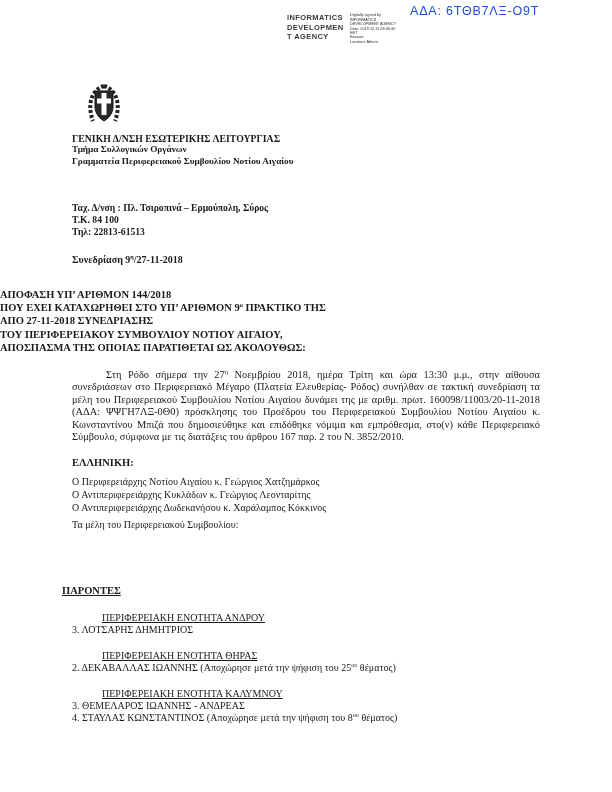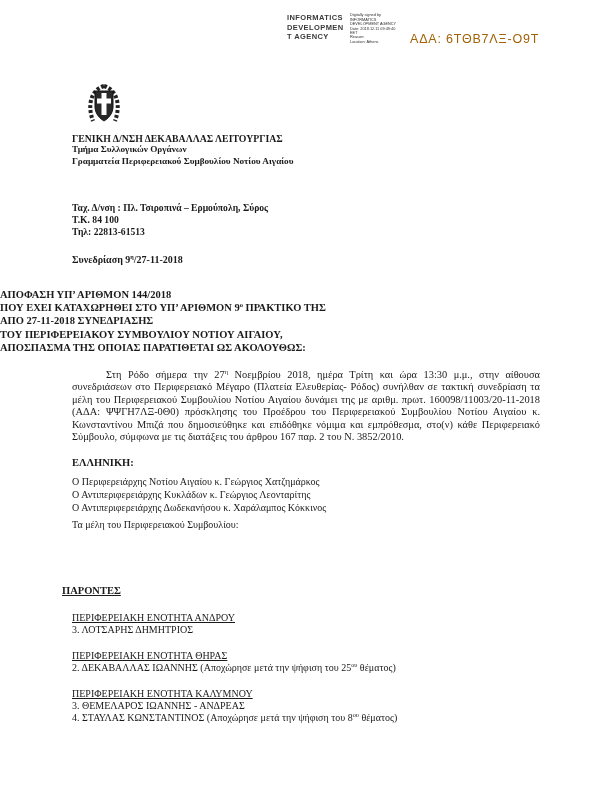--- a/index.html
+++ b/index.html
@@ -8,21 +8,21 @@
     position:relative; width:612px; height:792px; margin:0 auto;
     background:#ffffff; color:#1a1a1a; overflow:hidden;
     font-family:"Liberation Serif", serif;
   }
   .abs { position:absolute; }
   sup { font-size:0.62em; vertical-align:super; line-height:0; }
 
   .ada {
     left:410px; top:4px;
     font-family:"Liberation Sans", sans-serif;
-    font-size:12.5px; letter-spacing:0.8px; color:#a16207;margin-top:28px;
+    font-size:12.5px; letter-spacing:0.8px; color:#1d4ed8;
   }
 
   .stamp { left:287px; top:13px; display:flex; gap:6px; }
   .stamp-agency {
     font-family:"Liberation Sans", sans-serif;
     font-size:7.5px; font-weight:bold; line-height:9.5px;
     letter-spacing:0.4px; color:#3a3a3a; white-space:nowrap;
   }
   .stamp-sig {
     font-family:"Liberation Sans", sans-serif;
@@ -51,21 +51,21 @@
     font-size:10.4px; line-height:12.45px;
     text-align:justify; text-indent:34px;
   }
 
   .present-h { left:72px; top:457px; font-size:10.5px; font-weight:bold; }
   .officials { left:72px; top:476px; font-size:10px; line-height:12.8px; }
   .members-intro { left:72px; top:519px; font-size:10px; }
   .present-h2 { left:62px; top:585px; font-size:10.5px; font-weight:bold; text-decoration:underline; }
 
   .unit { left:72px; font-size:10px; line-height:12.2px; }
-  .unit-title { text-decoration:underline; }
+  .unit-title { text-decoration:underline;margin-left:30px; }
 </style>
 </head>
 <body>
 
 <div class="page">
 
   <div class="abs ada">ΑΔΑ: 6ΤΘΒ7ΛΞ-Ο9Τ</div>
 
   <div class="abs stamp">
     <div class="stamp-agency">
@@ -88,21 +88,21 @@
     <svg width="40" height="46" viewBox="0 0 40 46">
       <path d="M20 3 C7 7 3 22 9 38" stroke="#222" stroke-width="4" fill="none" stroke-dasharray="3 2"></path>
       <path d="M20 3 C33 7 37 22 31 38" stroke="#222" stroke-width="4" fill="none" stroke-dasharray="3 2"></path>
       <path d="M11 8 h18 v16 c0 9 -9 14 -9 14 s-9 -5 -9 -14 z" fill="#2a2a2a" stroke="#111"></path>
       <rect x="17.5" y="10" width="5" height="22" fill="#ffffff"></rect>
       <rect x="13" y="15.5" width="14" height="5" fill="#ffffff"></rect>
     </svg>
   </div>
 
   <div class="abs hdr">
-    <div class="l-big">ΓΕΝΙΚΗ Δ/ΝΣΗ ΔΕΚΑΒΑΛΛΑΣ ΛΕΙΤΟΥΡΓΙΑΣ</div>
+    <div class="l-big">ΓΕΝΙΚΗ Δ/ΝΣΗ ΕΣΩΤΕΡΙΚΗΣ ΛΕΙΤΟΥΡΓΙΑΣ</div>
     <div class="l-small">Τμήμα Συλλογικών Οργάνων</div>
     <div class="l-small">Γραμματεία Περιφερειακού Συμβουλίου Νοτίου Αιγαίου</div>
   </div>
 
   <div class="abs addr">
     <div>Ταχ. Δ/νση : Πλ. Τσιροπινά – Ερμούπολη, Σύρος</div>
     <div>Τ.Κ. 84 100</div>
     <div>Τηλ: 22813-61513</div>
   </div>
 

